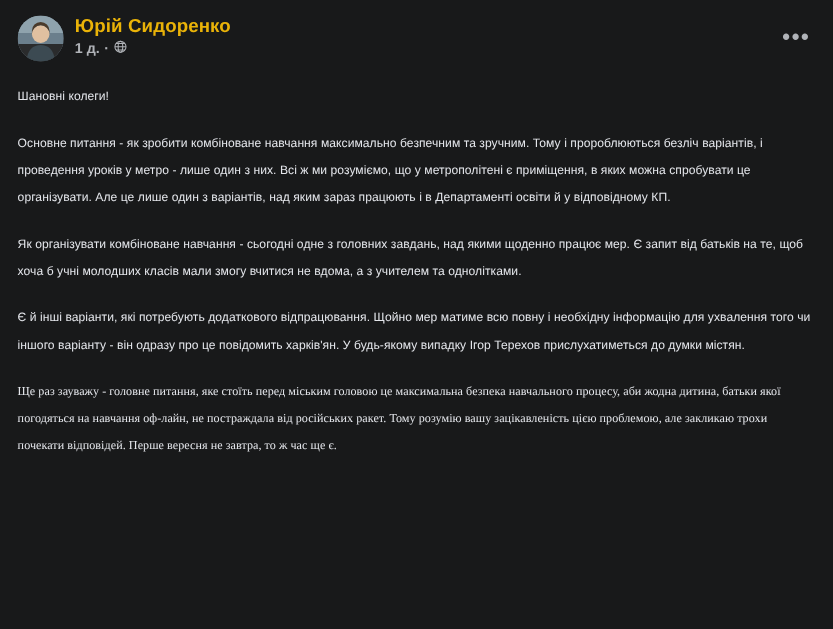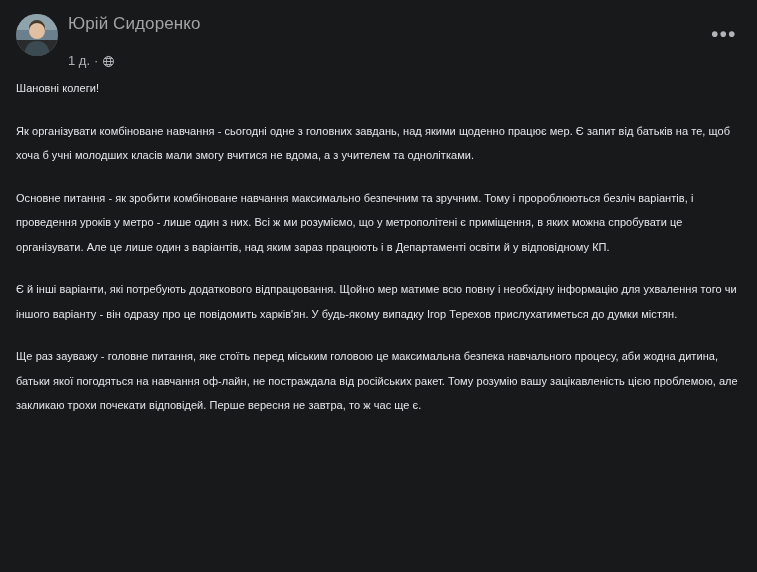--- a/index.html
+++ b/index.html
@@ -43,32 +43,32 @@
   .avatar svg { display: block; }
   .header-text {
     margin-left: 10px;
     display: flex;
     flex-direction: column;
     justify-content: flex-start;
     padding-top: 1px;
   }
   .author-name {
     font-size: 17px;
-    font-weight: normal;
-    color: #a3a3a3;
+    font-weight: bold;
+    color: #eab308;
     line-height: 21px;
     letter-spacing: 0.1px;
   }
   .meta-row {
     display: flex;
-    align-items: center;
-    margin-top: 19px;
+    margin-top: 2px;
     color: #b0b3b8;
     font-size: 13px;
     line-height: 16px;
+    font-weight: bold;
   }
   .meta-sep {
     margin: 0 4px;
     color: #b0b3b8;
     font-size: 13px;
   }
   .globe-icon {
     display: inline-flex;
     align-items: center;
     justify-content: center;
@@ -102,20 +102,21 @@
     font-size: 11px;
     line-height: 24.5px;
     color: #e4e6eb;
     letter-spacing: 0.05px;
   }
   .post-body p {
     margin: 0 0 18px 0;
   }
   .post-body p:last-child {
     margin-bottom: 0;
+    font-family: Liberation Serif, serif;
   }
   .para-lead {
     margin-bottom: 18px;
   }
 </style>
 </head>
 <body>
 
 <div class="post">
 
@@ -150,19 +151,19 @@
     </div>
 
     <div class="menu-button">
       <span class="dots">•••</span>
     </div>
 
   </div>
 
   <div class="post-body">
     <p class="para-lead">Шановні колеги!</p>
+    <p>Основне питання - як зробити комбіноване навчання максимально безпечним та зручним. Тому і пророблюються безліч варіантів, і проведення уроків у метро - лише один з них. Всі ж ми розуміємо, що у метрополітені є приміщення, в яких можна спробувати це організувати. Але це лише один з варіантів, над яким зараз працюють і в Департаменті освіти й у відповідному КП.</p>
     <p>Як організувати комбіноване навчання - сьогодні одне з головних завдань, над якими щоденно працює мер. Є запит від батьків на те, щоб хоча б учні молодших класів мали змогу вчитися не вдома, а з учителем та однолітками.</p>
-    <p>Основне питання - як зробити комбіноване навчання максимально безпечним та зручним. Тому і пророблюються безліч варіантів, і проведення уроків у метро - лише один з них. Всі ж ми розуміємо, що у метрополітені є приміщення, в яких можна спробувати це організувати. Але це лише один з варіантів, над яким зараз працюють і в Департаменті освіти й у відповідному КП.</p>
     <p>Є й інші варіанти, які потребують додаткового відпрацювання. Щойно мер матиме всю повну і необхідну інформацію для ухвалення того чи іншого варіанту - він одразу про це повідомить харків'ян. У будь-якому випадку Ігор Терехов прислухатиметься до думки містян.</p>
     <p>Ще раз зауважу - головне питання,  яке стоїть перед міським головою це максимальна безпека навчального процесу, аби жодна дитина, батьки якої погодяться на навчання оф-лайн, не постраждала від російських ракет. Тому розумію вашу зацікавленість цією проблемою, але закликаю трохи почекати відповідей. Перше вересня не завтра, то ж час ще є.</p>
   </div>
 
 </div>
 
 </body></html>

